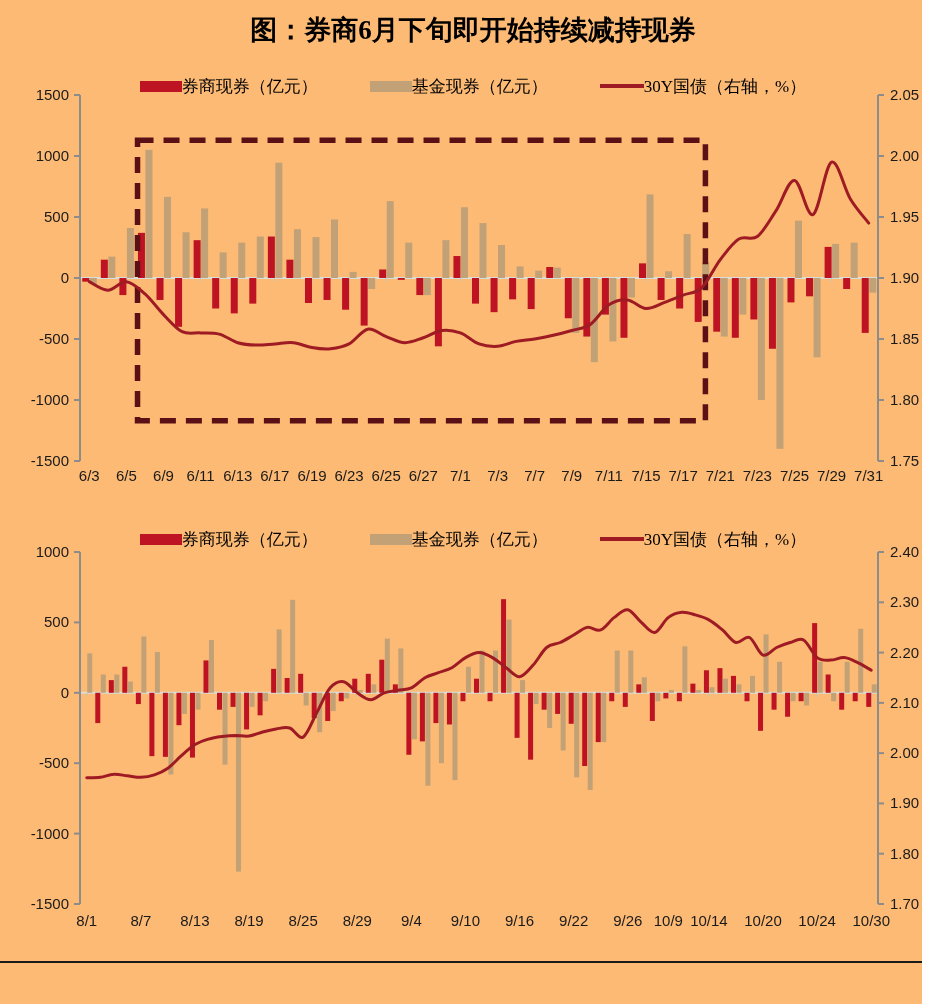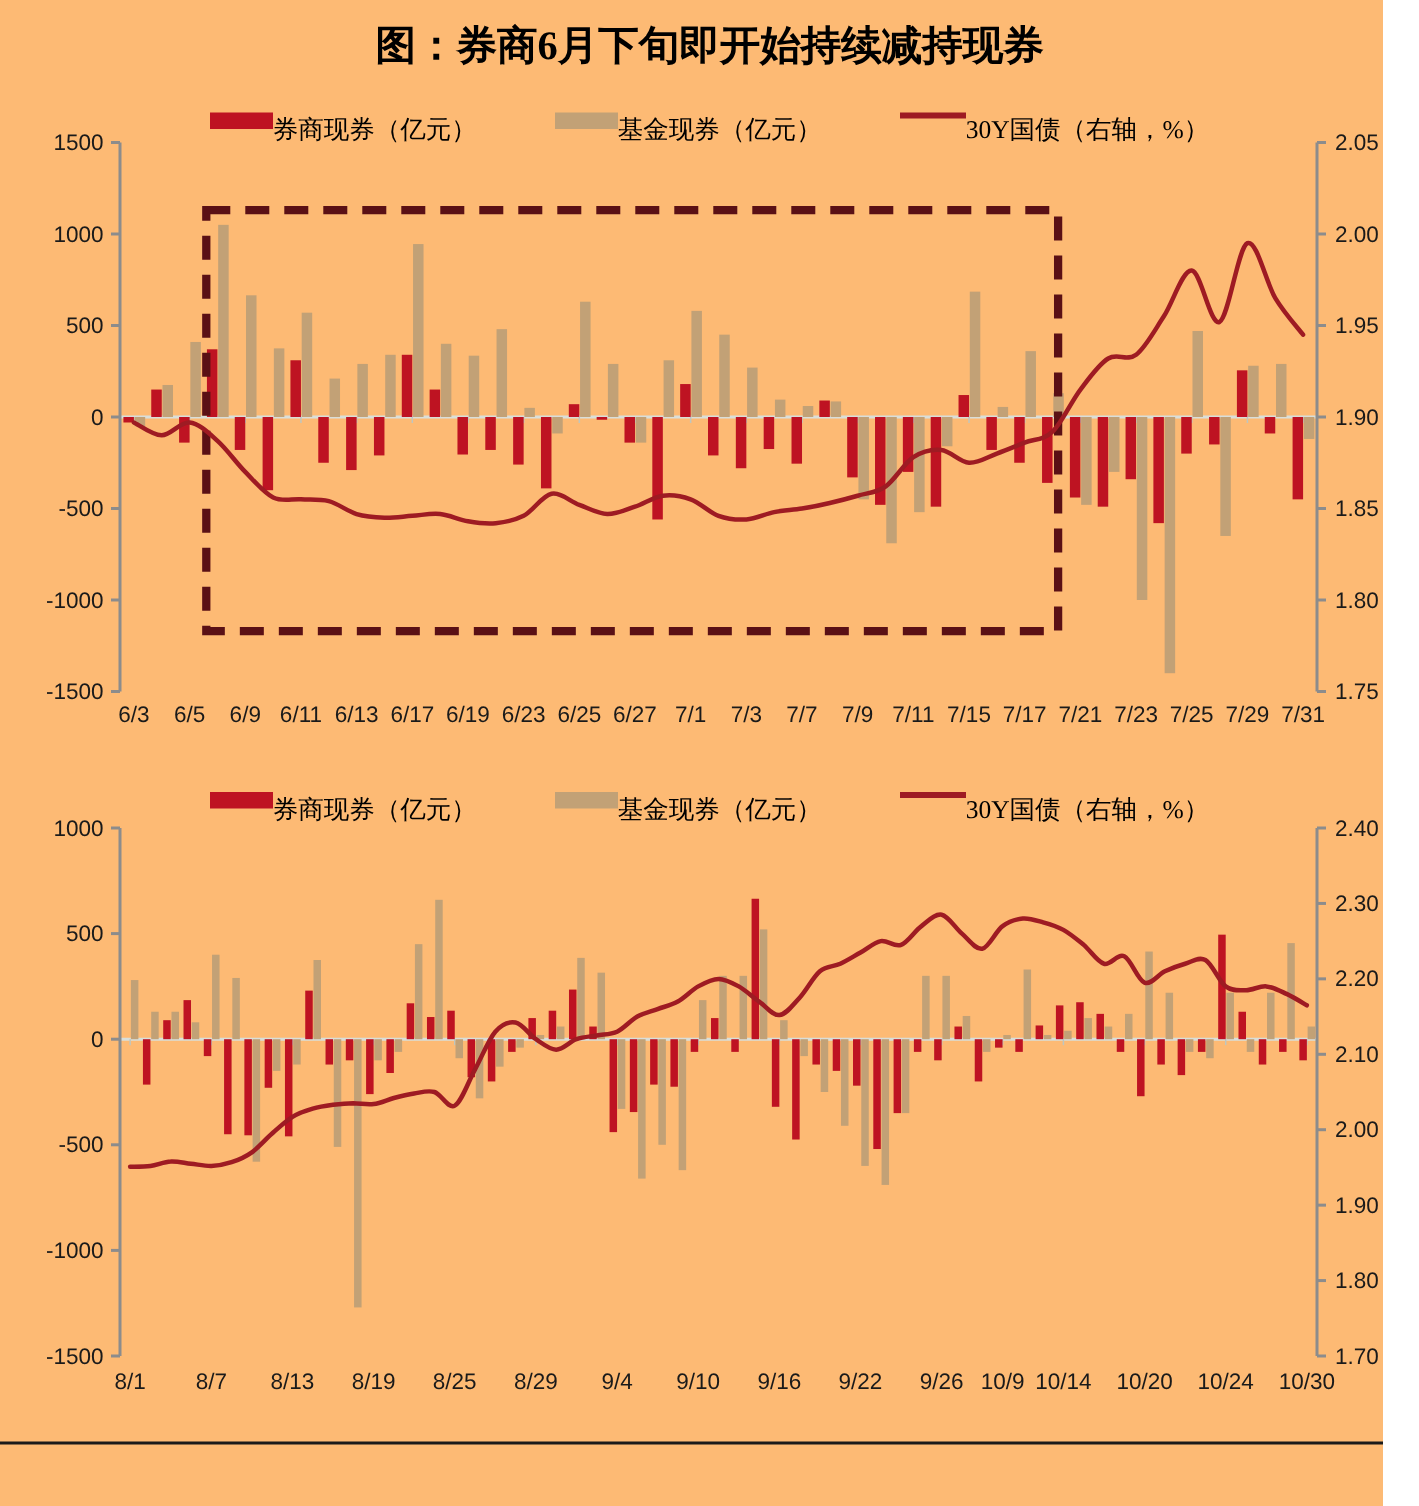--- a/index.html
+++ b/index.html
@@ -2,21 +2,21 @@
 <html><head>
 <meta charset="utf-8">
 <style>
   html,body{margin:0;padding:0;background:#ffffff;}
   .page{position:relative;width:922px;height:1004px;background:#fdba74;overflow:hidden;
         font-family:"Liberation Sans",sans-serif;}
   .page-title{position:absolute;top:12px;left:0;width:946px;text-align:center;
         font-family:"Liberation Serif",serif;font-weight:bold;font-size:27px;color:#000;}
   .legend-row{position:absolute;left:0;width:946px;display:flex;justify-content:center;
         align-items:center;gap:52px;height:18px;}
-  .legend-item{display:flex;gap:0;
+  .legend-item{display:flex;align-items:center;gap:0;
         font-family:"Liberation Serif",serif;font-size:17px;color:#000;white-space:nowrap;}
   .sw-bar{display:inline-block;width:42px;height:11px;}
   .sw-line{display:inline-block;width:44px;height:4px;}
   #chart-canvas{position:absolute;top:0;left:0;}
   .footer-divider{position:absolute;top:961px;left:0;width:946px;height:2px;background:#1a1a1a;}
   .footer-note{position:absolute;top:970px;left:8px;font-family:"Liberation Serif",serif;
         font-weight:bold;font-size:15px;color:#000;}
 </style>
 </head>
 <body>

